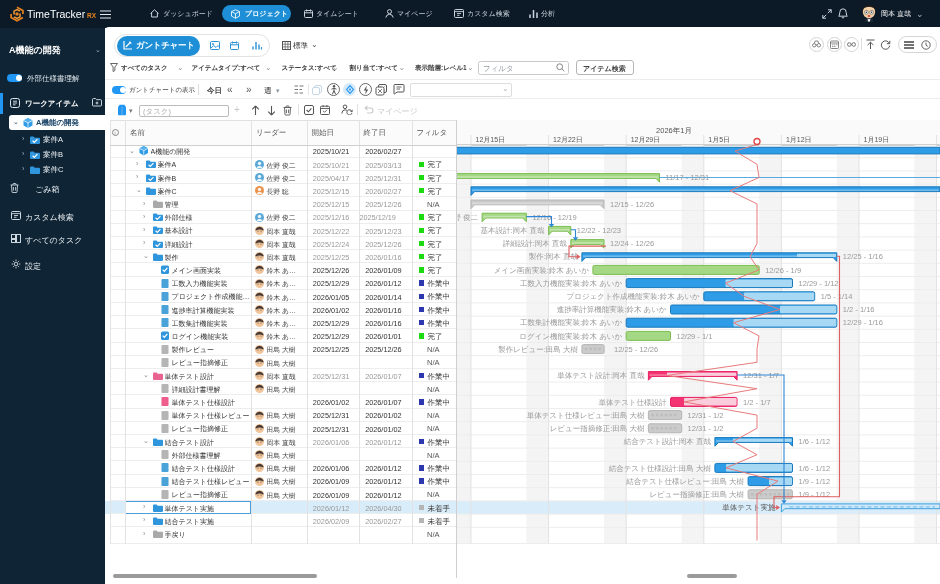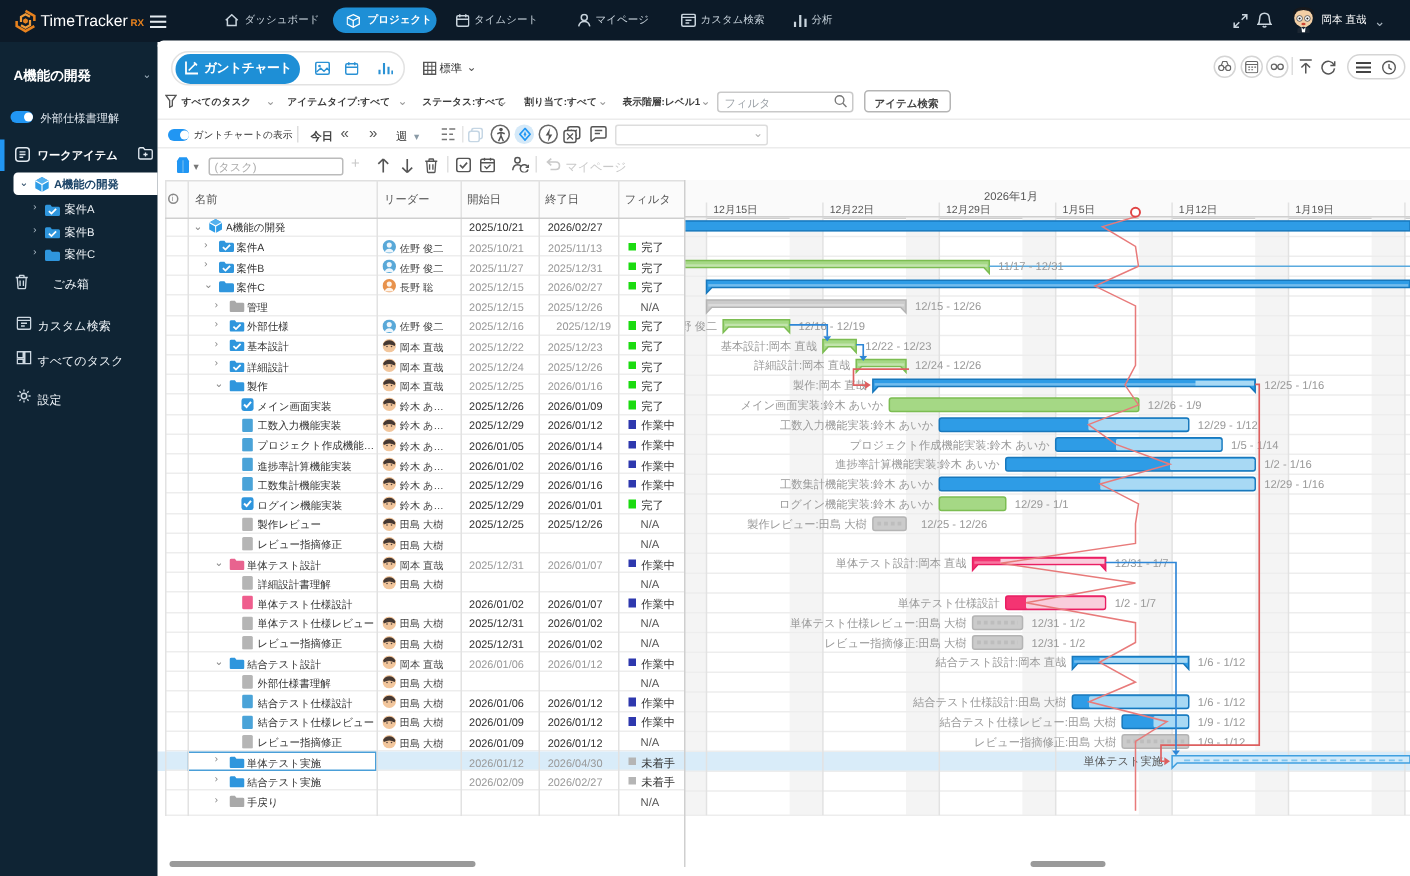--- a/index.html
+++ b/index.html
@@ -372,34 +372,34 @@
 <div class="abs" style="left:31px;top:131.89999999999998px;color:#888;font-size:7px">›</div>
 <svg class="ic" style="left:40.5px;top:132.29999999999998px" width="10" height="8.5" viewBox="0 0 10 8.5">
       <use href="#folderchk" fill="#2f96dd"></use>
     </svg>
 <div class="abs" style="left:52.5px;top:132.29999999999998px;color:#333;font-size:7px;white-space:nowrap;max-width:92.5px;overflow:hidden">案件A</div>
 <svg class="ic" style="left:149.5px;top:131.7px" width="9" height="9" viewBox="0 0 9 9">
       <use href="#avblue"></use>
     </svg>
 <div class="abs" style="left:161.5px;top:132.5px;color:#444;font-size:6.8px;white-space:nowrap">佐野 俊二</div>
 <div class="abs" style="left:202px;top:132.5px;width:48px;text-align:center;color:#999;font-size:7.3px">2025/10/21</div>
-<div class="abs" style="left:254.39999999999998px;top:132.5px;width:48px;text-align:center;color:#999;font-size:7.3px">2025/11/13</div>
+<div class="abs" style="left:254.39999999999998px;top:132.5px;width:48px;text-align:center;color:#999;font-size:7.3px">2025/03/13</div>
 <div class="abs" style="left:313.5px;top:133.5px;width:5.5px;height:5.5px;background:#1bdb10"></div>
 <div class="abs" style="left:322.5px;top:132.29999999999998px;color:#333;font-size:7.5px">完了</div>
 <div class="abs" style="left:5px;top:155.1px;width:345.5px;height:1px;background:#ededed"></div>
 <div class="abs" style="left:31px;top:145.1px;color:#888;font-size:7px">›</div>
 <svg class="ic" style="left:40.5px;top:145.5px" width="10" height="8.5" viewBox="0 0 10 8.5">
       <use href="#folderchk" fill="#2f96dd"></use>
     </svg>
 <div class="abs" style="left:52.5px;top:145.5px;color:#333;font-size:7px;white-space:nowrap;max-width:92.5px;overflow:hidden">案件B</div>
 <svg class="ic" style="left:149.5px;top:144.9px" width="9" height="9" viewBox="0 0 9 9">
       <use href="#avblue"></use>
     </svg>
 <div class="abs" style="left:161.5px;top:145.70000000000002px;color:#444;font-size:6.8px;white-space:nowrap">佐野 俊二</div>
-<div class="abs" style="left:202px;top:145.70000000000002px;width:48px;text-align:center;color:#999;font-size:7.3px">2025/11/27</div>
+<div class="abs" style="left:202px;top:145.70000000000002px;width:48px;text-align:center;color:#999;font-size:7.3px">2025/04/17</div>
 <div class="abs" style="left:254.39999999999998px;top:145.70000000000002px;width:48px;text-align:center;color:#999;font-size:7.3px">2025/12/31</div>
 <div class="abs" style="left:313.5px;top:146.70000000000002px;width:5.5px;height:5.5px;background:#1bdb10"></div>
 <div class="abs" style="left:322.5px;top:145.5px;color:#333;font-size:7.5px">完了</div>
 <div class="abs" style="left:5px;top:168.29999999999998px;width:345.5px;height:1px;background:#ededed"></div>
 <div class="abs" style="left:31px;top:158.29999999999998px;color:#888;font-size:7px">⌄</div>
 <svg class="ic" style="left:40.5px;top:158.7px" width="10" height="8.5" viewBox="0 0 10 8.5">
       <use href="#folder" fill="#2f96dd"></use>
     </svg>
 <div class="abs" style="left:52.5px;top:158.7px;color:#333;font-size:7px;white-space:nowrap;max-width:92.5px;overflow:hidden">案件C</div>
 <svg class="ic" style="left:149.5px;top:158.1px" width="9" height="9" viewBox="0 0 9 9">
@@ -423,21 +423,21 @@
 <div class="abs" style="left:38px;top:184.7px;color:#888;font-size:7px">›</div>
 <svg class="ic" style="left:47.5px;top:185.1px" width="10" height="8.5" viewBox="0 0 10 8.5">
       <use href="#folderchk" fill="#2f96dd"></use>
     </svg>
 <div class="abs" style="left:59.5px;top:185.1px;color:#333;font-size:7px;white-space:nowrap;max-width:85.5px;overflow:hidden">外部仕様</div>
 <svg class="ic" style="left:149.5px;top:184.5px" width="9" height="9" viewBox="0 0 9 9">
       <use href="#avblue"></use>
     </svg>
 <div class="abs" style="left:161.5px;top:185.3px;color:#444;font-size:6.8px;white-space:nowrap">佐野 俊二</div>
 <div class="abs" style="left:202px;top:185.3px;width:48px;text-align:center;color:#999;font-size:7.3px">2025/12/16</div>
-<div class="abs" style="left:254.39999999999998px;top:185.3px;width:48px;text-align:right;color:#999;font-size:7.3px">2025/12/19</div>
+<div class="abs" style="left:254.39999999999998px;top:185.3px;width:48px;text-align:left;color:#999;font-size:7.3px">2025/12/19</div>
 <div class="abs" style="left:313.5px;top:186.3px;width:5.5px;height:5.5px;background:#1bdb10"></div>
 <div class="abs" style="left:322.5px;top:185.1px;color:#333;font-size:7.5px">完了</div>
 <div class="abs" style="left:5px;top:207.89999999999998px;width:345.5px;height:1px;background:#ededed"></div>
 <div class="abs" style="left:38px;top:197.89999999999998px;color:#888;font-size:7px">›</div>
 <svg class="ic" style="left:47.5px;top:198.29999999999998px" width="10" height="8.5" viewBox="0 0 10 8.5">
       <use href="#folderchk" fill="#2f96dd"></use>
     </svg>
 <div class="abs" style="left:59.5px;top:198.29999999999998px;color:#333;font-size:7px;white-space:nowrap;max-width:85.5px;overflow:hidden">基本設計</div>
 <svg class="ic" style="left:149.5px;top:197.7px" width="9" height="9" viewBox="0 0 9 9">
       <use href="#avface"></use>

